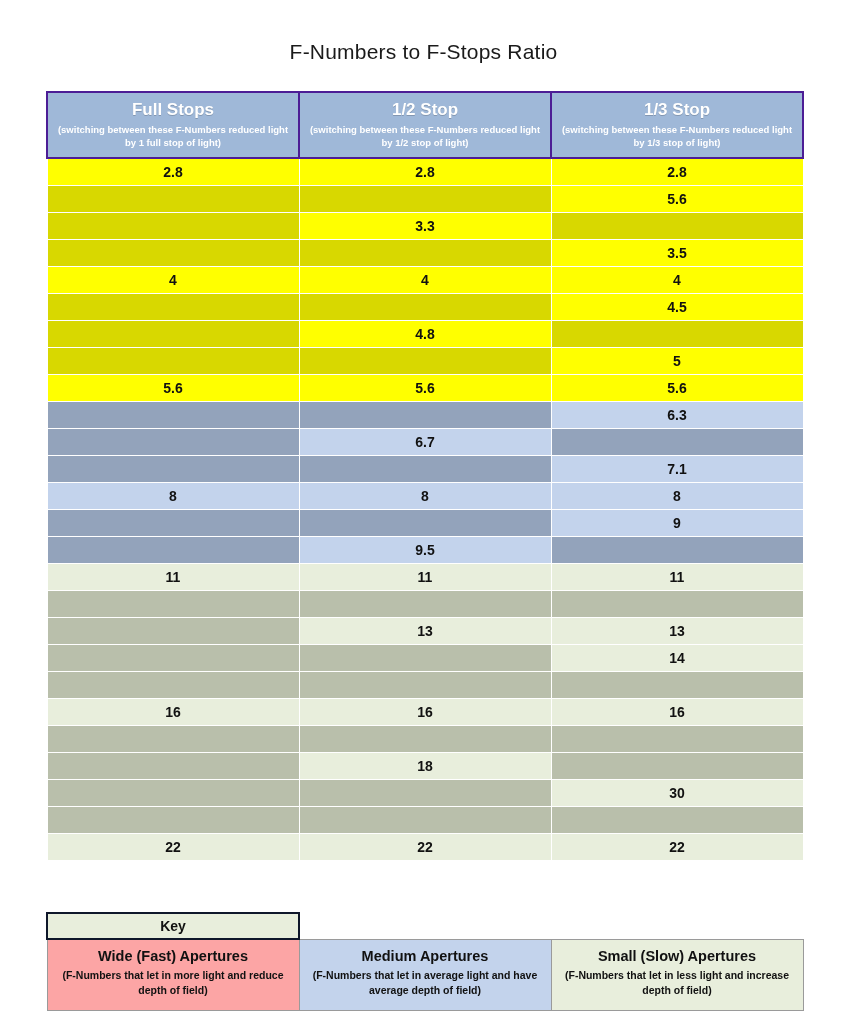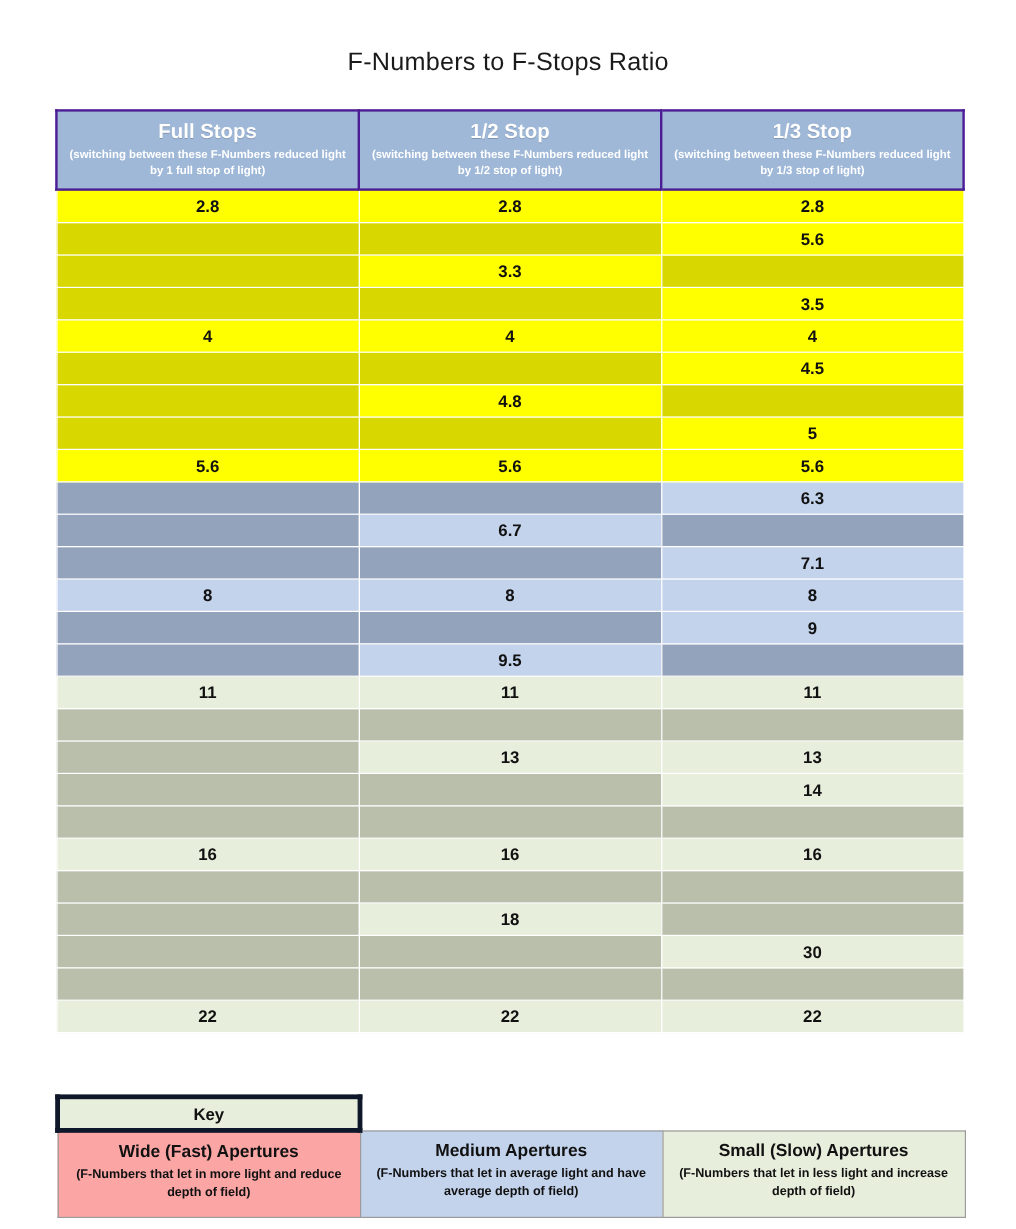--- a/index.html
+++ b/index.html
@@ -88,21 +88,21 @@
     width: 756px;
   }
   table.keytbl {
     border-collapse: collapse;
     width: 756px;
     table-layout: fixed;
   }
   table.keytbl col { width: 252px; }
   td.key-label {
     background: #e8eedc;
-    border: 4px solid #0f172a;
+    border: 2px solid #0f172a;
     text-align: center;
     font-size: 14px;
     font-weight: bold;
     height: 24px;
     padding: 0;
   }
   td.key-blank {
     border: none;
     background: #ffffff;
   }

